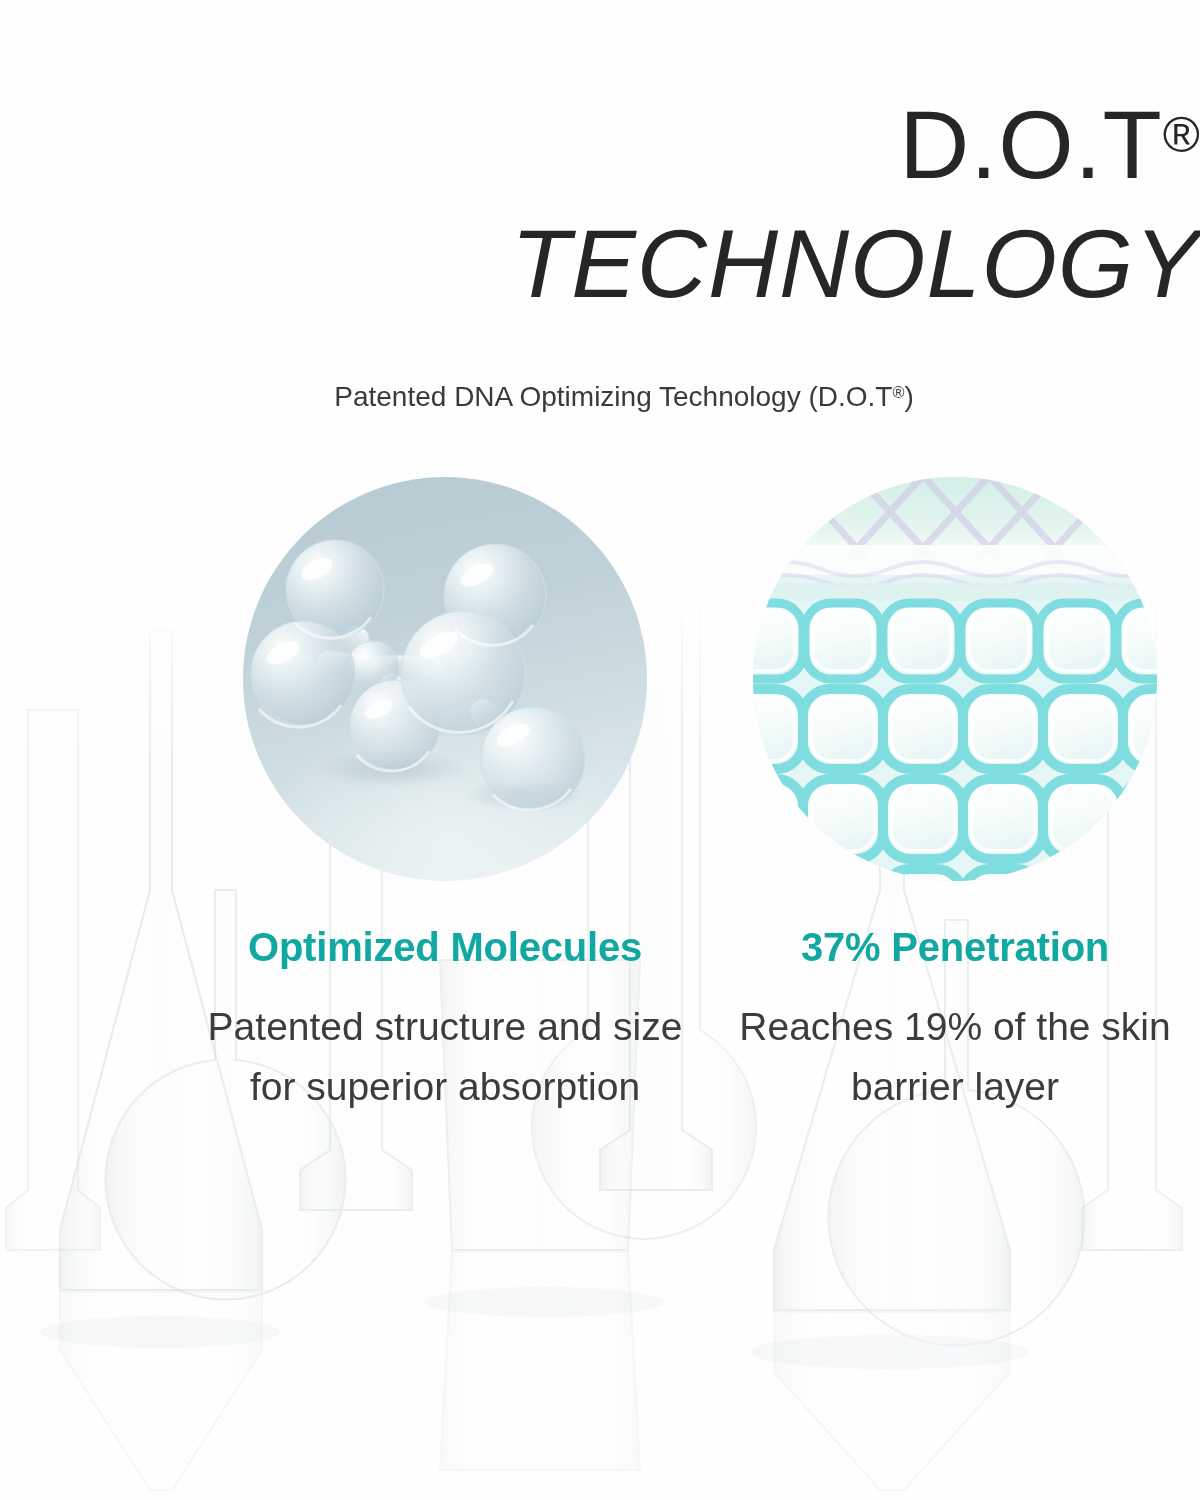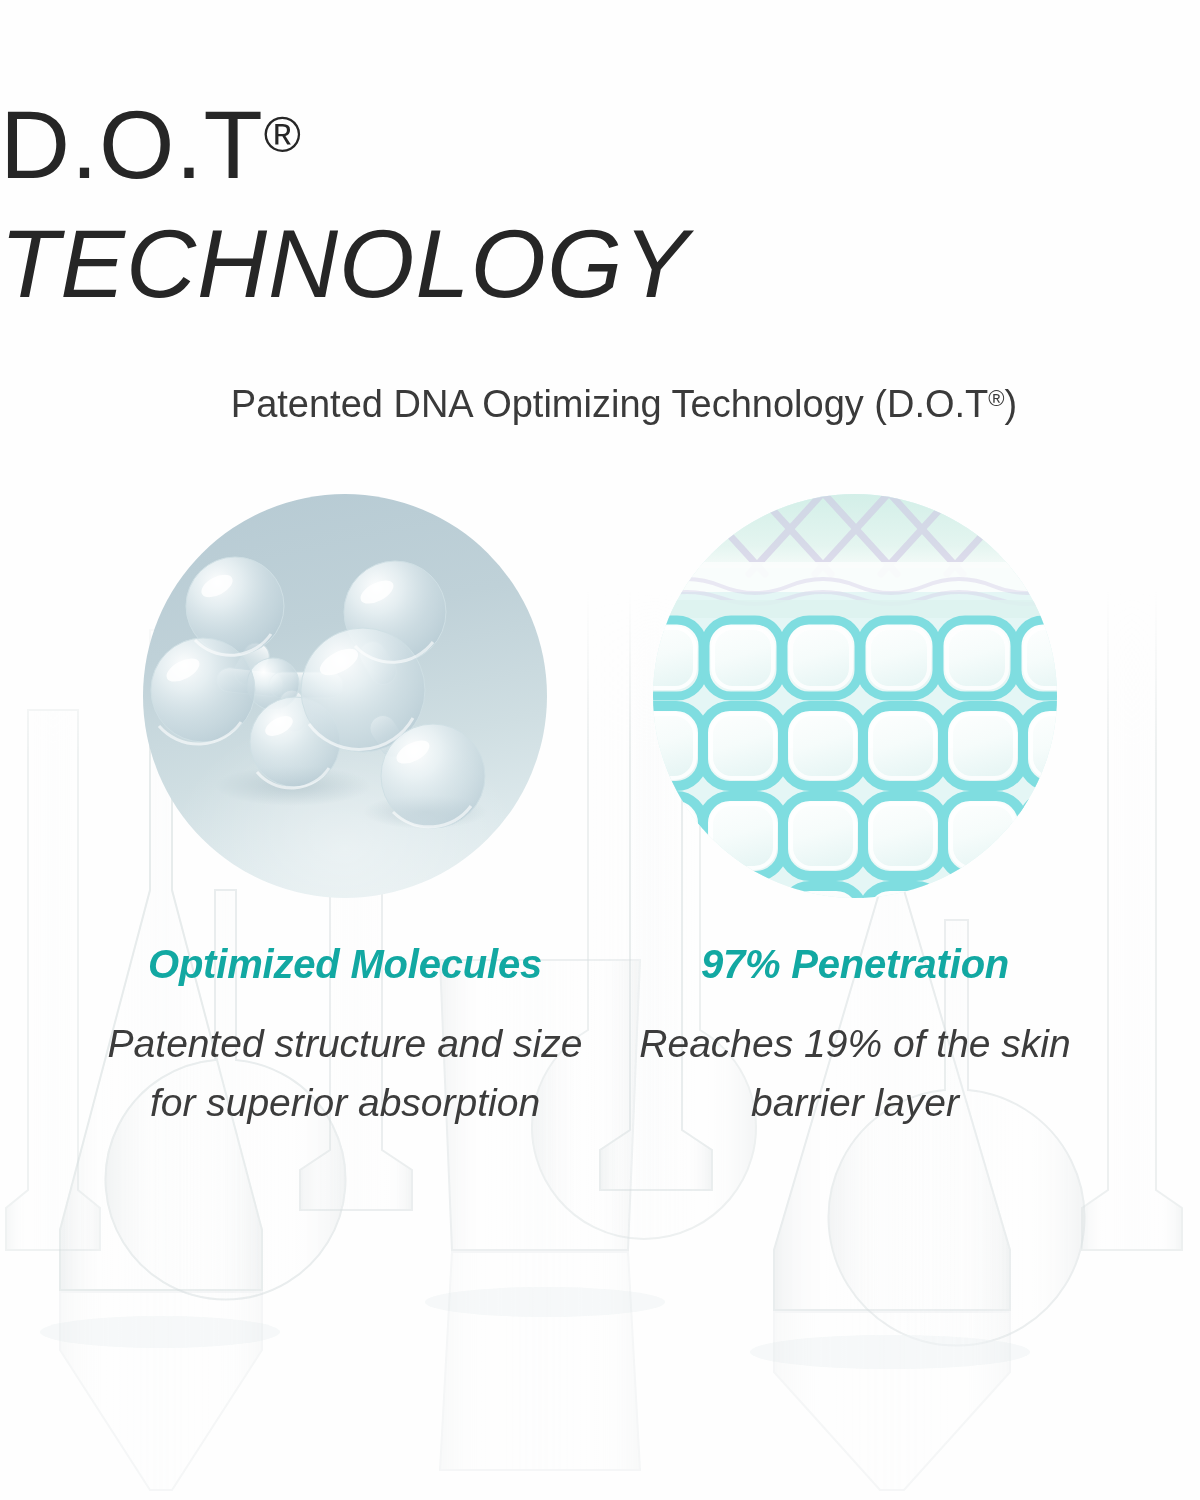--- a/index.html
+++ b/index.html
@@ -32,21 +32,21 @@
     height: 910px;
     pointer-events: none;
     z-index: 0;
   }
 
   
   .header {
     position: relative;
     z-index: 3;
     padding-top: 96px;
-    text-align: left;
+    text-align: right;
   }
   .title-line {
     color: #262626;
     font-family: "Liberation Sans", sans-serif;
     font-weight: 400;
     line-height: 1.0;
     letter-spacing: 0.5px;
     white-space: nowrap;
   }
   .title-line-1 {
@@ -64,39 +64,38 @@
     vertical-align: 0.52em;
     letter-spacing: 0;
   }
 
   .subtitle {
     position: relative;
     z-index: 3;
     margin-top: 62px;
     text-align: center;
     color: #3a3a3a;
-    font-size: 38px;
+    font-size: 28px;
     line-height: 1.62;
     font-weight: 400;
     padding-left: 48px;
   }
   .subtitle .sup {
     font-size: 0.58em;
     vertical-align: 0.52em;
   }
 
   
   .features {
     position: relative;
     z-index: 3;
     margin-top: 58px;
     display: flex;
-    justify-content: center;
+    justify-content: flex-end;
     align-items: flex-start;
-    font-style: italic;
   }
   .feature {
     width: 490px;
     text-align: center;
   }
   .feature-left  { margin-right: 10px; }
   .feature-right { margin-left: 10px; }
 
   .circle-wrap {
     width: 404px;
@@ -381,18 +380,18 @@
                 <rect x="210" y="0" width="80" height="80" rx="27"></rect>
                 <rect x="290" y="0" width="80" height="80" rx="27"></rect>
                 <rect x="370" y="0" width="80" height="80" rx="27"></rect>
               </g>
             </g>
           </g>
 
           <rect x="0" y="0" width="404" height="404" fill="none"></rect>
         </svg>
       </div>
-      <div class="feature-title">97% Penetration</div>
+      <div class="feature-title">37% Penetration</div>
       <div class="feature-desc">Reaches 19% of the skin barrier layer</div>
     </div>
 
   </div>
 </div>
 
 </body></html>

